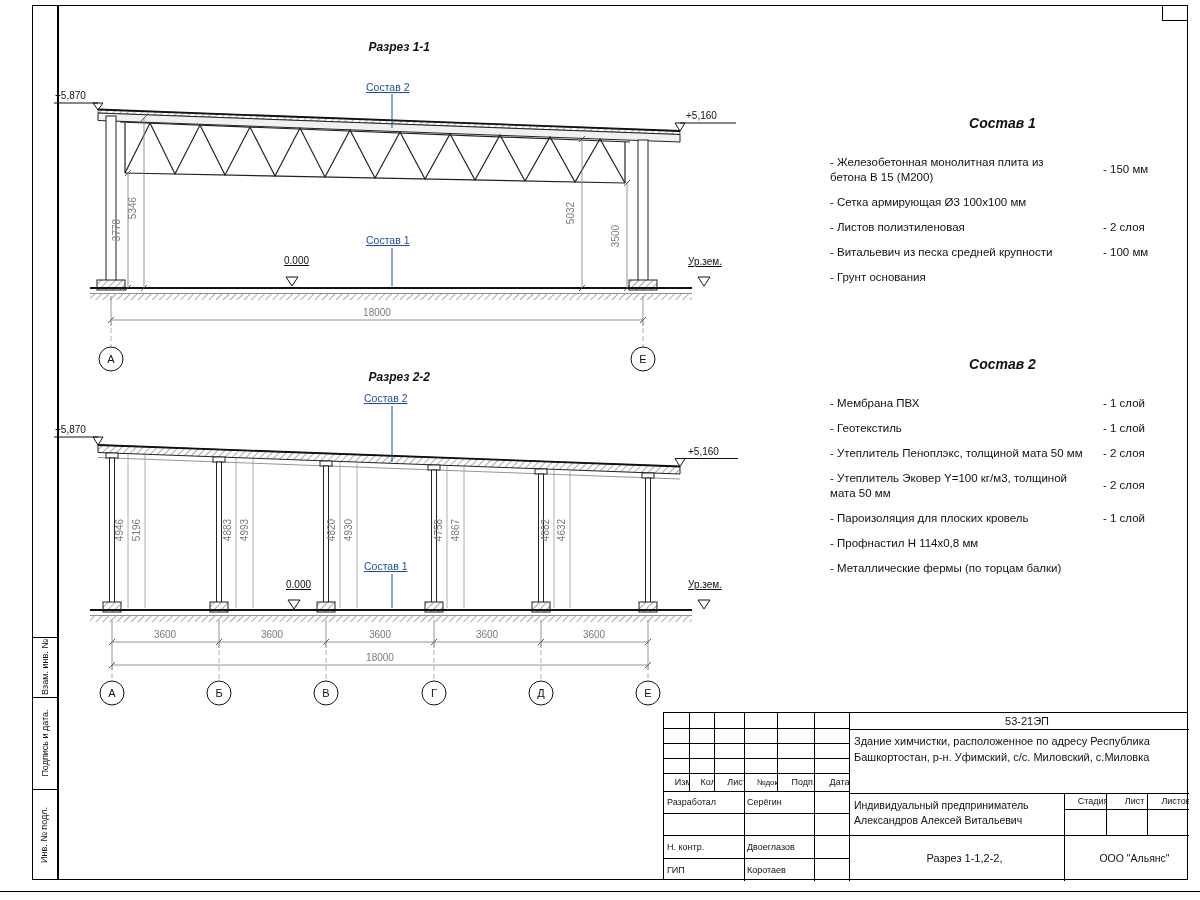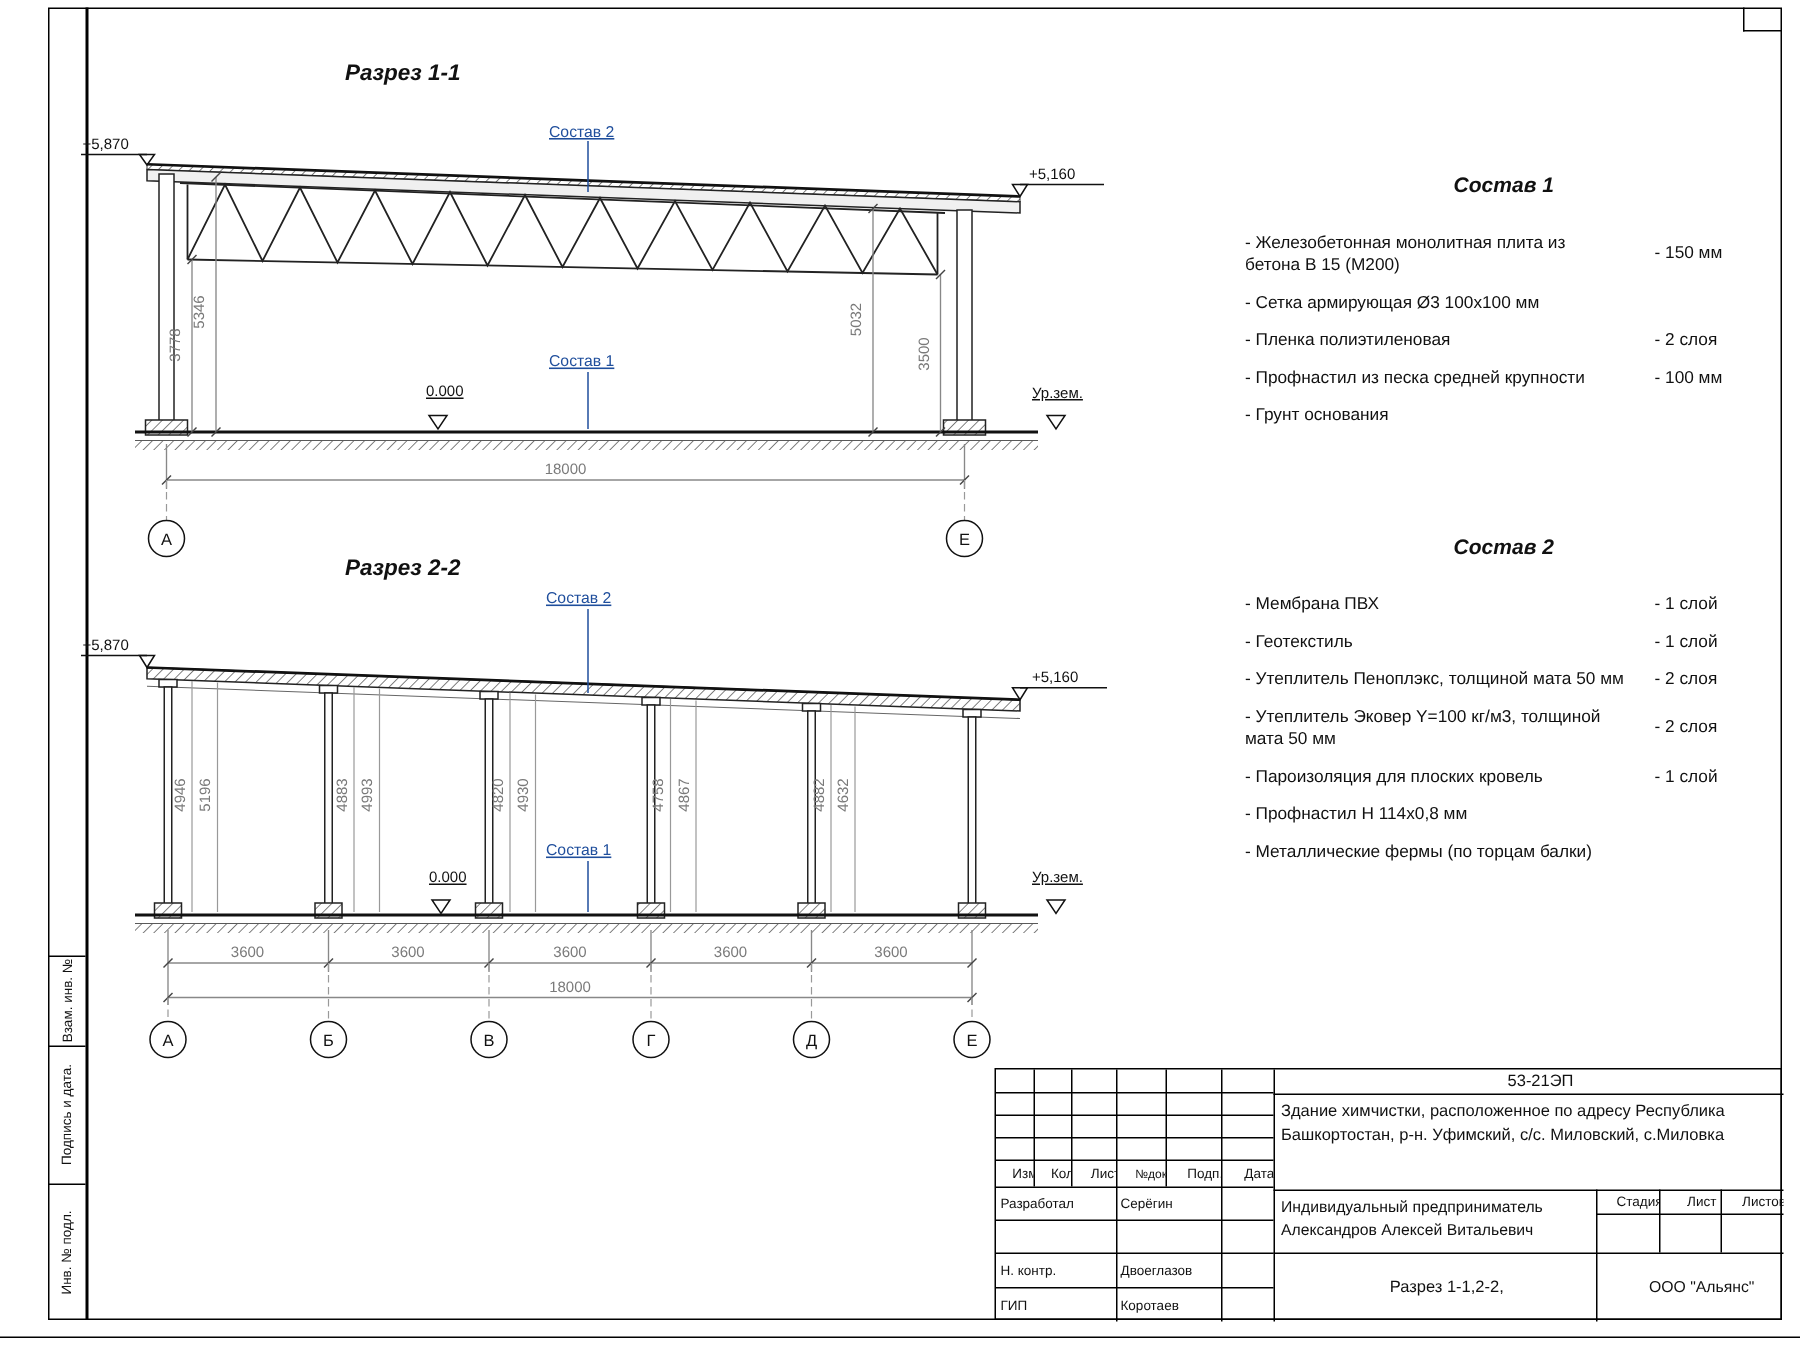--- a/index.html
+++ b/index.html
@@ -10,21 +10,21 @@
   }
   .frame { position:absolute; left:32px; top:5px; width:1156px; height:875px; border:1.5px solid #000; }
   .inner-vline { position:absolute; left:57px; top:5px; width:1.5px; height:875px; background:#000; }
   .corner-box { position:absolute; left:1162px; top:5px; width:26px; height:16px; border-left:1.5px solid #000; border-bottom:1.5px solid #000; }
   .sheet-edge { position:absolute; left:0; top:891px; width:1200px; height:1px; background:#000; }
 
   .strip-div { position:absolute; left:32px; width:25px; height:1px; background:#000; }
   .strip-box { position:absolute; left:32px; width:25px; display:flex; align-items:center; justify-content:center; }
   .strip-box span { transform:rotate(-90deg); white-space:nowrap; font-size:9px; color:#111; }
 
-  .sec-title { position:absolute; width:200px; text-align:left; font-size:15px; font-weight:bold; font-style:italic; }
+  .sec-title { position:absolute; width:200px; text-align:right; font-size:12px; font-weight:bold; font-style:italic; }
   .sec-svg { position:absolute; }
 
   svg text { font-family:"Liberation Sans", sans-serif; font-size:10px; fill:#111; }
   svg .dimt { fill:#7a7a7a; font-size:10px; }
   svg .axt  { font-size:11px; }
   svg .blue { fill:#1f4e9c; font-size:10.5px; }
 
   .sostav { position:absolute; width:345px; }
   .sostav-title { text-align:center; font-size:14px; font-weight:bold; font-style:italic; margin-bottom:24px; }
   .s-item { display:flex; align-items:center; margin:0 0 10px 0; font-size:11.5px; line-height:1.3; }
@@ -311,25 +311,25 @@
   <div class="sostav-title">Состав 1</div>
   <div class="s-item">
       <span class="s-text">- Железобетонная  монолитная плита из бетона В 15 (М200)</span>
       <span class="s-val">- 150 мм</span>
     </div>
   <div class="s-item">
       <span class="s-text">- Сетка армирующая Ø3 100х100 мм</span>
       <span class="s-val"></span>
     </div>
   <div class="s-item">
-      <span class="s-text">- Пленка полиэтиленовая</span>
+      <span class="s-text">- Листов полиэтиленовая</span>
       <span class="s-val">- 2 слоя</span>
     </div>
   <div class="s-item">
-      <span class="s-text">- Профнастил из песка средней крупности</span>
+      <span class="s-text">- Витальевич из песка средней крупности</span>
       <span class="s-val">- 100 мм</span>
     </div>
   <div class="s-item">
       <span class="s-text">- Грунт основания</span>
       <span class="s-val"></span>
     </div>
 </div>
 
 <div class="sostav" style="left:830px; top:356px">
   <div class="sostav-title">Состав 2</div>

